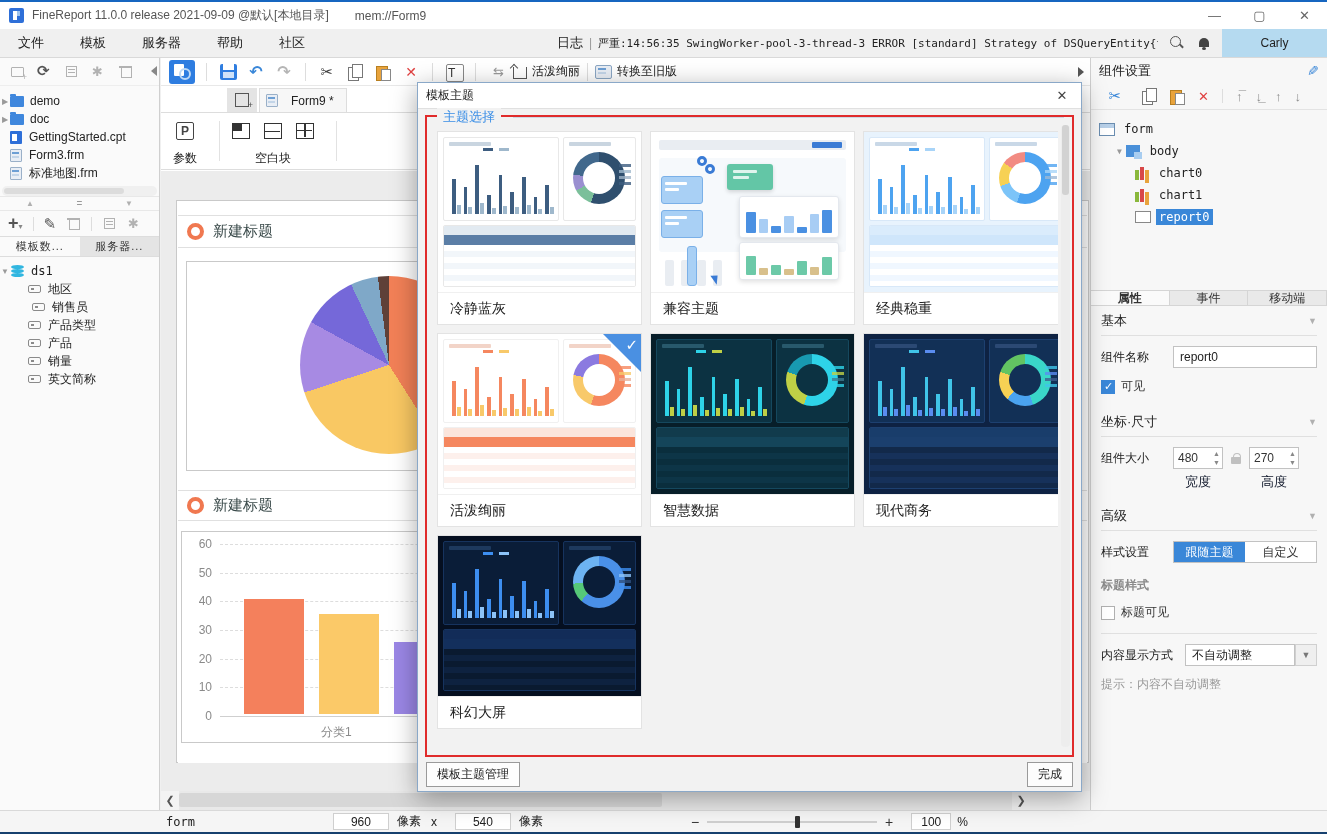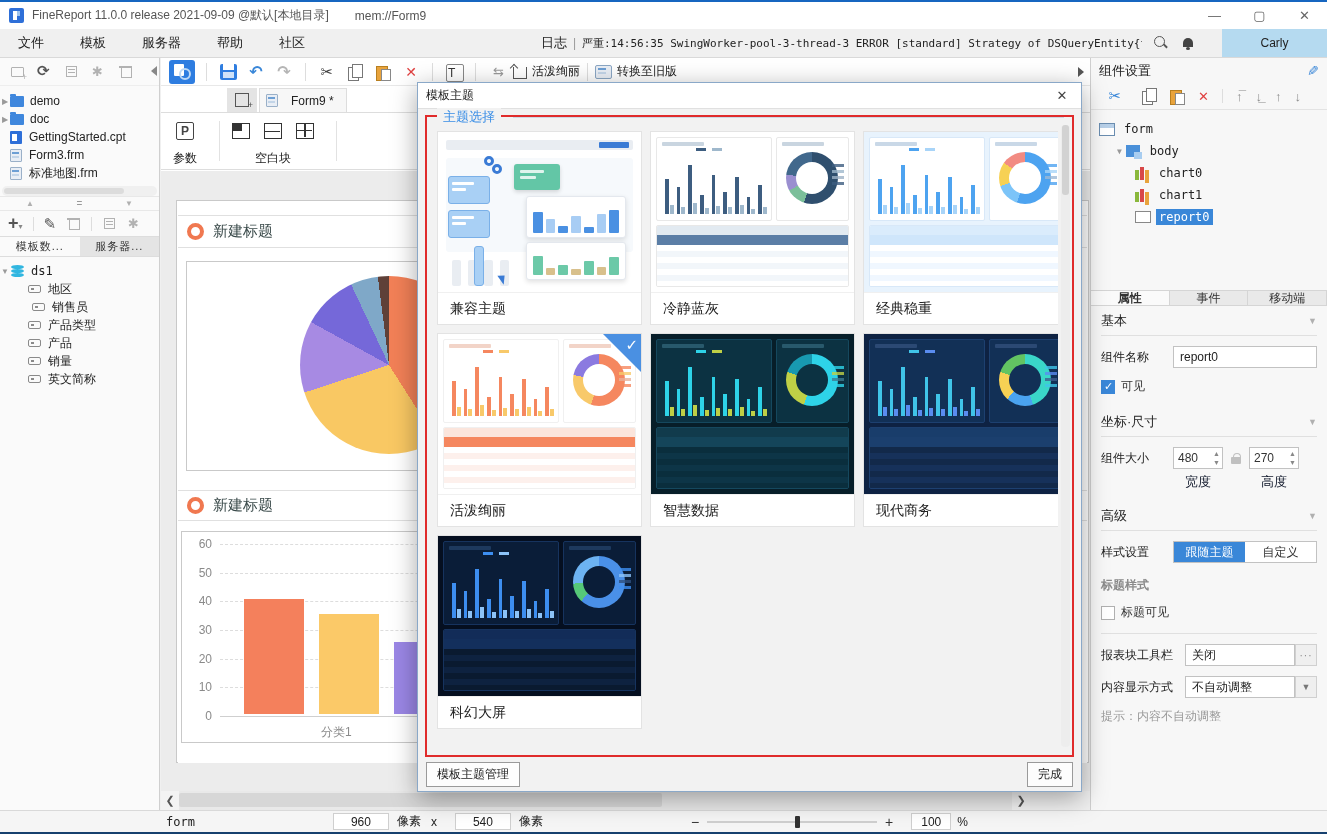--- a/index.html
+++ b/index.html
@@ -23,21 +23,21 @@
   .menubar-right { margin-left:auto; display:flex; align-items:center; height:100%; }
   .log-label { font-size:13px; color:#222; }
   .log-sep { color:#999; margin:0 6px; }
   .log-msg { font-family:"DejaVu Sans Mono","Liberation Mono",monospace; font-size:11px; color:#222; max-width:560px; white-space:nowrap; overflow:hidden; }
   .icon-search { position:relative; width:14px; height:14px; margin:0 10px 0 12px; }
   .icon-search:before { content:""; position:absolute; left:0; top:0; width:9px; height:9px; border:1.5px solid #555; border-radius:50%; }
   .icon-search:after { content:""; position:absolute; left:9px; top:9px; width:5px; height:1.5px; background:#555; transform:rotate(45deg); }
   .icon-bell { position:relative; width:12px; height:13px; margin:0 4px; }
   .icon-bell:before { content:""; position:absolute; left:1px; top:1px; width:10px; height:9px; background:#444; border-radius:5px 5px 0 0; }
   .icon-bell:after { content:""; position:absolute; left:4px; top:10px; width:4px; height:3px; background:#444; border-radius:50%; }
-  .user-chip { height:100%; width:105px; background:#b5daf0; display:flex; align-items:center; justify-content:center; font-size:12px; color:#222; margin-left:24px; }
+  .user-chip { height:100%; width:105px; background:#b5daf0; display:flex; align-items:center; justify-content:center; font-size:12px; color:#222; margin-left:8px; }
 
   
   .sidebar { position:absolute; left:0; top:56px; width:160px; bottom:22px; background:#fafafa; border-right:1px solid #cfcfcf; display:flex; flex-direction:column; }
   .sb-tools { height:28px; display:flex; align-items:center; gap:12px; padding:0 10px; color:#9a9a9a; font-size:14px; border-bottom:1px solid #eee; position:relative; }
   .sb-collapse { position:absolute; right:2px; top:8px; width:0; height:0; border-top:5px solid transparent; border-bottom:5px solid transparent; border-right:6px solid #888; }
   .gi { width:15px; height:15px; position:relative; opacity:.75; }
   .gi-folderplus:before { content:""; position:absolute; inset:3px 1px 2px 1px; border:1.4px solid #9a9a9a; border-radius:1px; }
   .gi-folderplus:after { content:"+"; position:absolute; right:-2px; bottom:-3px; font-size:9px; color:#9a9a9a; }
   .gi-refresh { color:#555; font-size:15px; line-height:14px; font-weight:bold; opacity:1; }
   .gi-panel:before { content:""; position:absolute; inset:2px; border:1.4px solid #9a9a9a; }
@@ -569,43 +569,105 @@
           <div>自定义</div>
         </div>
       </div>
       <div class="subhead">标题样式</div>
       <div class="prow">
         <span class="chk"></span>
         <span>标题可见</span>
       </div>
       <div class="hr"></div>
       <div class="prow">
-        <span class="plabel" style="width:84px">报表块工具栏</span>
-        <div class="pinput">关闭</div>
-        <div class="dots-btn">···</div>
-      </div>
-      <div class="prow">
         <span class="plabel" style="width:84px">内容显示方式</span>
         <div class="pinput">不自动调整</div>
         <div class="dd-btn">▼</div>
       </div>
       <div class="hint">提示：内容不自动调整</div>
     </div>
   </div>
 
   <div class="modal">
     <div class="m-title">
       <span>模板主题</span>
       <span class="m-close">✕</span>
     </div>
     <div class="m-red">
       <span class="m-grouplabel">主题选择</span>
       <span class="m-groupline"></span>
       <div class="m-scrollable">
         <div class="themes" id="themes-grid">
+            <div class="theme-card">
+              <div class="thumb" style="background: rgb(255, 255, 255);">
+                <div class="t-top">
+                  <div class="t-chart" style="background: rgb(255, 255, 255); border: 1px solid rgb(232, 232, 232);">
+                    <div class="t-titlebar" style="background: rgb(157, 178, 198);"></div>
+                    <div class="t-legend">
+                      <i style="background: rgb(61, 93, 128);"></i>
+                      <i style="background: rgb(159, 184, 204);"></i>
+                    </div>
+                    <div class="t-bars">
+                      <div class="t-bg">
+                        <i style="height: 62%; background: rgb(61, 93, 128);"></i>
+                        <i style="height: 16%; background: rgb(159, 184, 204);"></i>
+                      </div>
+                      <div class="t-bg">
+                        <i style="height: 48%; background: rgb(61, 93, 128);"></i>
+                        <i style="height: 13%; background: rgb(159, 184, 204);"></i>
+                      </div>
+                      <div class="t-bg">
+                        <i style="height: 88%; background: rgb(61, 93, 128);"></i>
+                        <i style="height: 19%; background: rgb(159, 184, 204);"></i>
+                      </div>
+                      <div class="t-bg">
+                        <i style="height: 34%; background: rgb(61, 93, 128);"></i>
+                        <i style="height: 10%; background: rgb(159, 184, 204);"></i>
+                      </div>
+                      <div class="t-bg">
+                        <i style="height: 70%; background: rgb(61, 93, 128);"></i>
+                        <i style="height: 15%; background: rgb(159, 184, 204);"></i>
+                      </div>
+                      <div class="t-bg">
+                        <i style="height: 40%; background: rgb(61, 93, 128);"></i>
+                        <i style="height: 12%; background: rgb(159, 184, 204);"></i>
+                      </div>
+                      <div class="t-bg">
+                        <i style="height: 66%; background: rgb(61, 93, 128);"></i>
+                        <i style="height: 16%; background: rgb(159, 184, 204);"></i>
+                      </div>
+                      <div class="t-bg">
+                        <i style="height: 30%; background: rgb(61, 93, 128);"></i>
+                        <i style="height: 9%; background: rgb(159, 184, 204);"></i>
+                      </div>
+                      <div class="t-bg">
+                        <i style="height: 52%; background: rgb(61, 93, 128);"></i>
+                        <i style="height: 13%; background: rgb(159, 184, 204);"></i>
+                      </div>
+                    </div>
+                  </div>
+                  <div class="t-donut" style="background: rgb(255, 255, 255); border: 1px solid rgb(232, 232, 232);">
+                    <div class="t-titlebar" style="background: rgb(157, 178, 198);"></div>
+                    <div class="ring" style="background: conic-gradient(rgb(47, 79, 110) 0deg, rgb(47, 79, 110) 55%, rgb(123, 191, 154) 55%, rgb(123, 191, 154) 67%, rgb(154, 143, 208) 67%, rgb(154, 143, 208) 77%, rgb(65, 104, 140) 77%, rgb(65, 104, 140) 100%); --hole: #ffffff;"></div>
+                    <div class="t-dleg">
+                      <i style="background: rgb(61, 93, 128);"></i>
+                      <i style="background: rgb(159, 184, 204);"></i>
+                      <i style="background: rgb(157, 178, 198);"></i>
+                      <i style="background: rgb(61, 93, 128);"></i>
+                    </div>
+                  </div>
+                </div>
+                <div class="t-table" style="background: rgb(255, 255, 255); border: 1px solid rgb(232, 232, 232);">
+                  <div class="t-tabletitle" style="background: rgb(223, 232, 240);"></div>
+                  <div class="t-thead" style="background: rgb(91, 126, 166);"></div>
+                  <div class="t-tbody" style="background: repeating-linear-gradient(rgb(255, 255, 255) 0px, rgb(255, 255, 255) 6px, rgb(242, 246, 250) 6px, rgb(242, 246, 250) 12px);"></div>
+                </div>
+              </div>
+              <div class="theme-name">冷静蓝灰</div>
+            </div>
             <div class="theme-card">
               <div class="thumb" style="background: rgb(255, 255, 255);">
                 <div class="il" style="left: 8px; top: 8px; right: 8px; height: 10px; background: rgb(233, 237, 242); border-radius: 2px;"></div>
                 <div class="il" style="right: 12px; top: 10px; width: 30px; height: 6px; background: rgb(58, 123, 213); border-radius: 1px;"></div>
                 <div class="il" style="inset: 26px 8px 40px; background: rgb(246, 249, 252); border-radius: 3px;"></div>
                 <div class="il" style="left: 76px; top: 32px; width: 46px; height: 26px; background: rgb(99, 198, 166); border-radius: 3px; box-shadow: rgba(0, 0, 0, 0.15) 0px 2px 4px;"></div>
                 <div class="il" style="left: 82px; top: 38px; width: 24px; height: 3px; background: rgb(255, 255, 255); opacity: 0.8; border-radius: 1px;"></div>
                 <div class="il" style="left: 82px; top: 44px; width: 16px; height: 3px; background: rgb(255, 255, 255); opacity: 0.8; border-radius: 1px;"></div>
                 <div class="il" style="left: 46px; top: 24px; width: 10px; height: 10px; border: 3px solid rgb(58, 123, 213); border-radius: 50%; transform: rotate(45deg);"></div>
                 <div class="il" style="left: 54px; top: 32px; width: 10px; height: 10px; border: 3px solid rgb(58, 123, 213); border-radius: 50%; transform: rotate(45deg);"></div>
@@ -640,87 +702,20 @@
                 <div class="il" style="left: 14px; bottom: 6px; width: 9px; height: 26px; background: rgb(233, 237, 242); border-radius: 2px;"></div>
                 <div class="il" style="left: 30px; bottom: 6px; width: 9px; height: 26px; background: rgb(233, 237, 242); border-radius: 2px;"></div>
                 <div class="il" style="left: 46px; bottom: 6px; width: 9px; height: 26px; background: rgb(233, 237, 242); border-radius: 2px;"></div>
                 <div class="il" style="left: 62px; bottom: 6px; width: 9px; height: 26px; background: rgb(233, 237, 242); border-radius: 2px;"></div>
                 <div class="il" style="left: 36px; bottom: 6px; width: 10px; height: 40px; background: rgb(169, 208, 245); border: 1px solid rgb(122, 176, 232); border-radius: 3px;"></div>
                 <div class="il" style="left: 62px; bottom: 8px; width: 0px; height: 0px; border-left: 6px solid rgb(58, 123, 213); border-top: 4px solid transparent; border-bottom: 7px solid transparent; transform: rotate(-35deg);"></div>
               </div>
               <div class="theme-name">兼容主题</div>
             </div>
             <div class="theme-card">
-              <div class="thumb" style="background: rgb(255, 255, 255);">
-                <div class="t-top">
-                  <div class="t-chart" style="background: rgb(255, 255, 255); border: 1px solid rgb(232, 232, 232);">
-                    <div class="t-titlebar" style="background: rgb(157, 178, 198);"></div>
-                    <div class="t-legend">
-                      <i style="background: rgb(61, 93, 128);"></i>
-                      <i style="background: rgb(159, 184, 204);"></i>
-                    </div>
-                    <div class="t-bars">
-                      <div class="t-bg">
-                        <i style="height: 62%; background: rgb(61, 93, 128);"></i>
-                        <i style="height: 16%; background: rgb(159, 184, 204);"></i>
-                      </div>
-                      <div class="t-bg">
-                        <i style="height: 48%; background: rgb(61, 93, 128);"></i>
-                        <i style="height: 13%; background: rgb(159, 184, 204);"></i>
-                      </div>
-                      <div class="t-bg">
-                        <i style="height: 88%; background: rgb(61, 93, 128);"></i>
-                        <i style="height: 19%; background: rgb(159, 184, 204);"></i>
-                      </div>
-                      <div class="t-bg">
-                        <i style="height: 34%; background: rgb(61, 93, 128);"></i>
-                        <i style="height: 10%; background: rgb(159, 184, 204);"></i>
-                      </div>
-                      <div class="t-bg">
-                        <i style="height: 70%; background: rgb(61, 93, 128);"></i>
-                        <i style="height: 15%; background: rgb(159, 184, 204);"></i>
-                      </div>
-                      <div class="t-bg">
-                        <i style="height: 40%; background: rgb(61, 93, 128);"></i>
-                        <i style="height: 12%; background: rgb(159, 184, 204);"></i>
-                      </div>
-                      <div class="t-bg">
-                        <i style="height: 66%; background: rgb(61, 93, 128);"></i>
-                        <i style="height: 16%; background: rgb(159, 184, 204);"></i>
-                      </div>
-                      <div class="t-bg">
-                        <i style="height: 30%; background: rgb(61, 93, 128);"></i>
-                        <i style="height: 9%; background: rgb(159, 184, 204);"></i>
-                      </div>
-                      <div class="t-bg">
-                        <i style="height: 52%; background: rgb(61, 93, 128);"></i>
-                        <i style="height: 13%; background: rgb(159, 184, 204);"></i>
-                      </div>
-                    </div>
-                  </div>
-                  <div class="t-donut" style="background: rgb(255, 255, 255); border: 1px solid rgb(232, 232, 232);">
-                    <div class="t-titlebar" style="background: rgb(157, 178, 198);"></div>
-                    <div class="ring" style="background: conic-gradient(rgb(47, 79, 110) 0deg, rgb(47, 79, 110) 55%, rgb(123, 191, 154) 55%, rgb(123, 191, 154) 67%, rgb(154, 143, 208) 67%, rgb(154, 143, 208) 77%, rgb(65, 104, 140) 77%, rgb(65, 104, 140) 100%); --hole: #ffffff;"></div>
-                    <div class="t-dleg">
-                      <i style="background: rgb(61, 93, 128);"></i>
-                      <i style="background: rgb(159, 184, 204);"></i>
-                      <i style="background: rgb(157, 178, 198);"></i>
-                      <i style="background: rgb(61, 93, 128);"></i>
-                    </div>
-                  </div>
-                </div>
-                <div class="t-table" style="background: rgb(255, 255, 255); border: 1px solid rgb(232, 232, 232);">
-                  <div class="t-tabletitle" style="background: rgb(223, 232, 240);"></div>
-                  <div class="t-thead" style="background: rgb(91, 126, 166);"></div>
-                  <div class="t-tbody" style="background: repeating-linear-gradient(rgb(255, 255, 255) 0px, rgb(255, 255, 255) 6px, rgb(242, 246, 250) 6px, rgb(242, 246, 250) 12px);"></div>
-                </div>
-              </div>
-              <div class="theme-name">冷静蓝灰</div>
-            </div>
-            <div class="theme-card">
               <div class="thumb" style="background: rgb(232, 243, 253);">
                 <div class="t-top">
                   <div class="t-chart" style="background: rgb(255, 255, 255); border: 1px solid rgb(216, 232, 248);">
                     <div class="t-titlebar" style="background: rgb(156, 184, 212);"></div>
                     <div class="t-legend">
                       <i style="background: rgb(77, 163, 240);"></i>
                       <i style="background: rgb(168, 212, 248);"></i>
                     </div>
                     <div class="t-bars">
                       <div class="t-bg">

